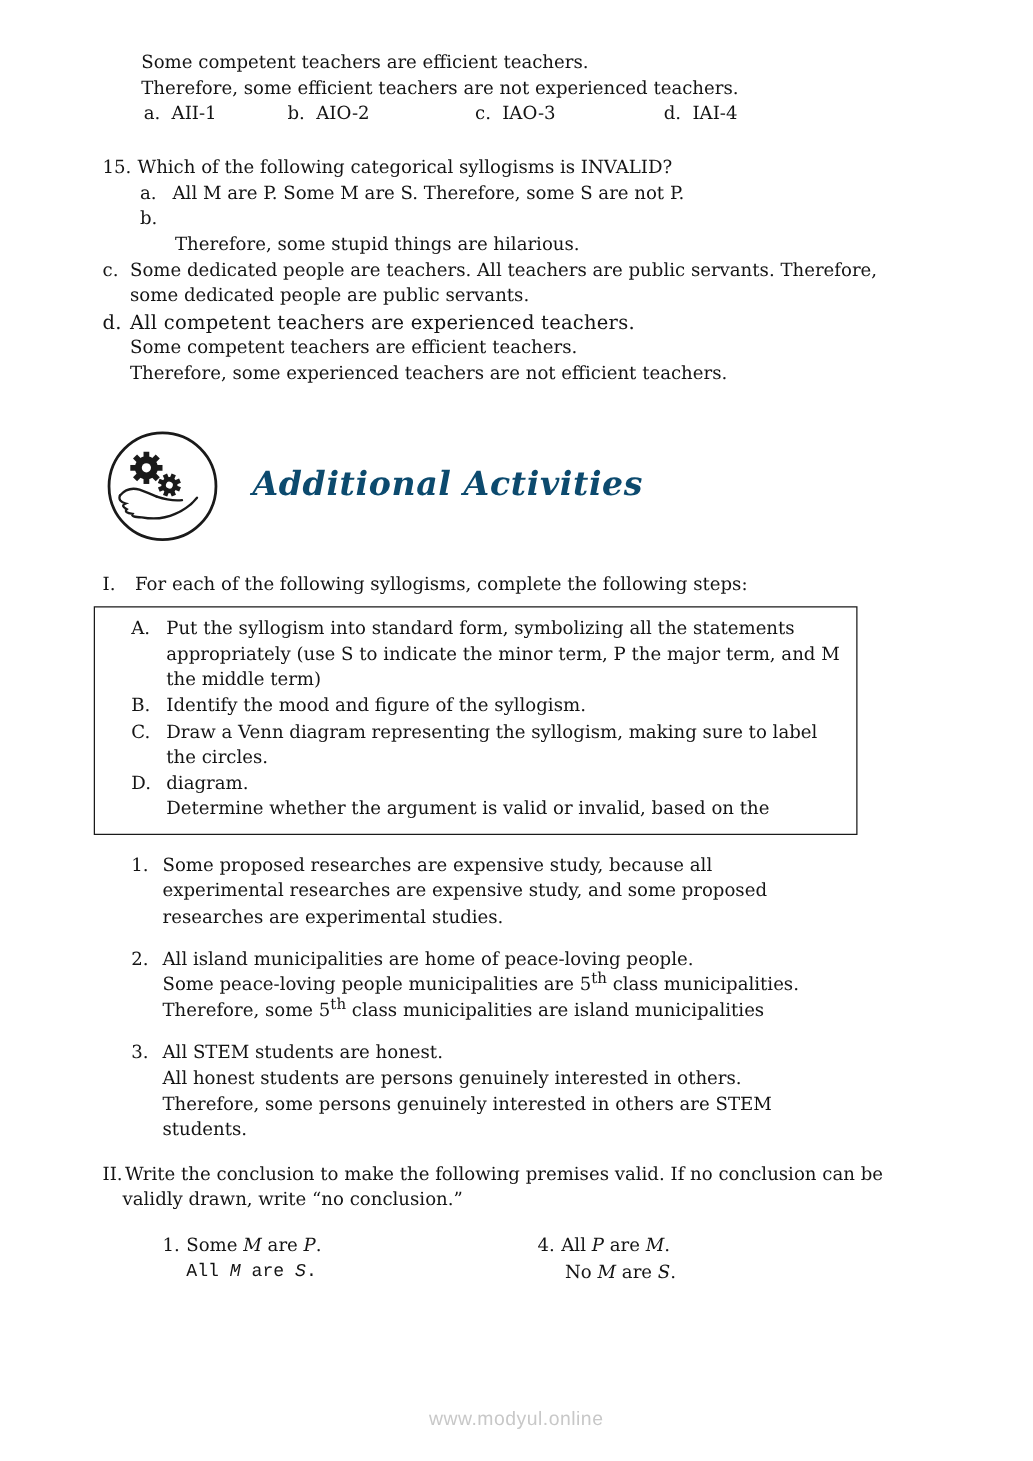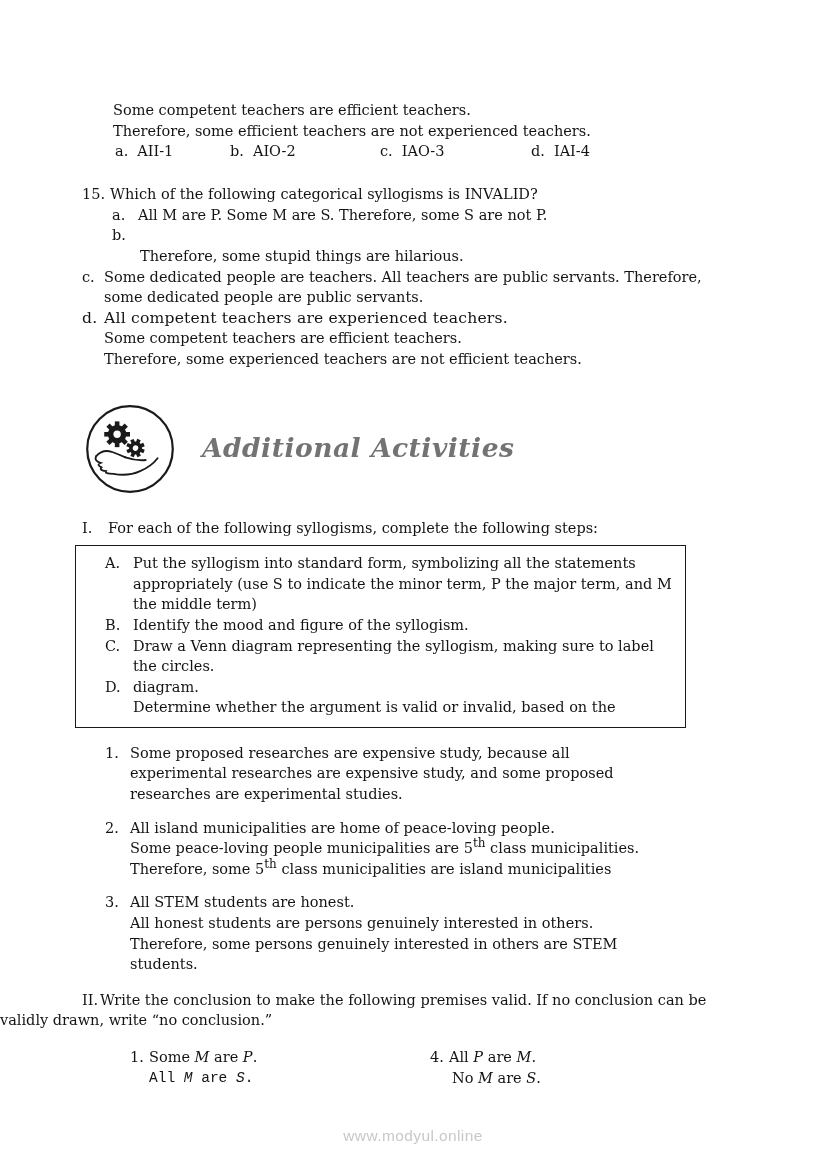--- a/index.html
+++ b/index.html
@@ -6,42 +6,42 @@
   html,body { background:#ffffff; }
   .page {
     position:relative;
     width:826px; height:1169px;
     background:#ffffff;
     font-family:"DejaVu Serif","Liberation Serif",serif;
     font-size:14.5px;
     line-height:20.6px;
     color:#141414;
     overflow:hidden;
-    padding-top:100px;
+    padding-top:40px;
     margin:0 auto;
   }
   .line, .row { white-space:nowrap; }
   .row { display:flex; }
   .lbl { flex:none; display:inline-block; }
   .w18{width:18px}.w19{width:19px}.w22{width:22px}.w26{width:26px}.w28{width:28px}
-  .ml82{margin-left:82px}.ml98{}.ml104{margin-left:104px}.ml112{margin-left:112px}.ml113{margin-left:113px}.ml140{margin-left:140px}
+  .ml82{margin-left:82px}.ml98{margin-left:98px}.ml104{margin-left:104px}.ml112{margin-left:112px}.ml113{margin-left:113px}.ml140{margin-left:140px}
   .mt22{margin-top:22px}
 
   .optrow { position:relative; height:21px; margin-top:0; }
   .opt { position:absolute; top:0; white-space:nowrap; }
   .opt .olbl { margin-right:9px; }
   .o1{left:115px}.o2{left:230px}.o3{left:380px}.o4{left:531px}
 
   .dbig { font-size:15.6px; letter-spacing:0.2px; }
 
   .hdr { display:flex; align-items:center; margin-left:84px; margin-top:33px; height:92px; }
   .hdr-title {
     margin-left:26px;
     font-size:26.5px; font-weight:700; font-style:italic;
-    letter-spacing:0.5px; color:#737373;
+    letter-spacing:0.5px; color:#0c4a6e;
   }
 
   .intro-row { margin-top:23px; }
 
   .steps-box {
     margin:7px 0 0 75px;
     width:611px;
     border:1.3px solid #1a1a1a;
     padding:7px 12px 9px 29px;
   }

